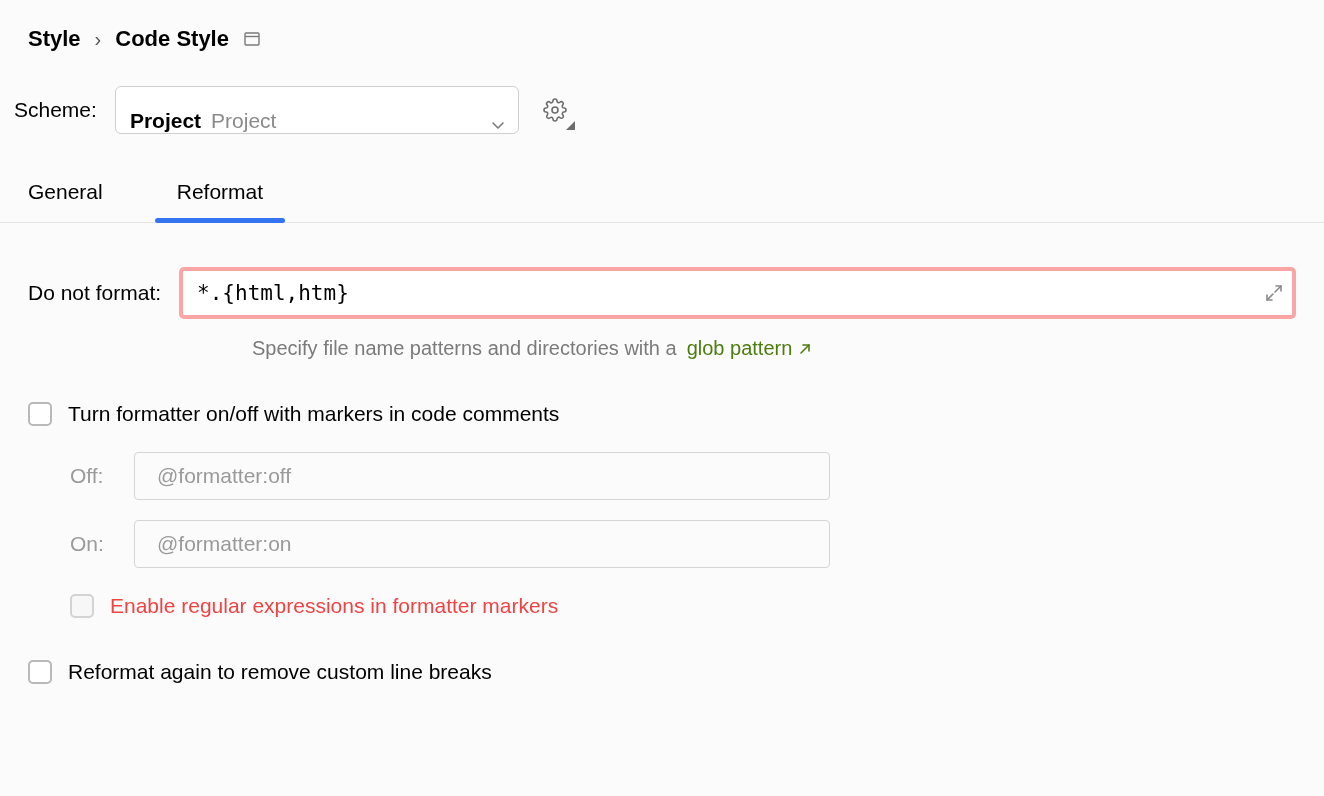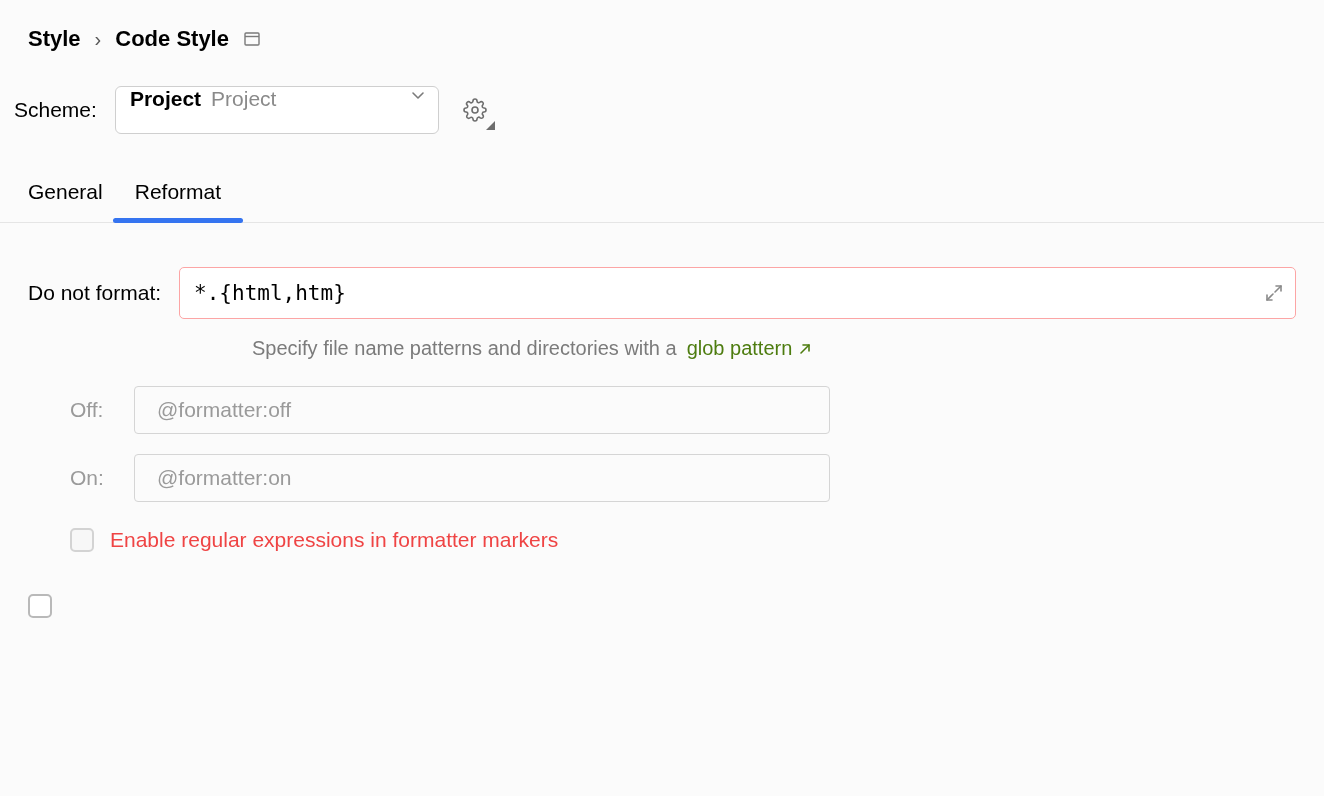--- a/index.html
+++ b/index.html
@@ -44,23 +44,23 @@
   
   .scheme-row {
     display: flex;
     align-items: center;
     gap: 18px;
     padding: 22px 14px 28px 14px;
   }
   .scheme-label { font-size: 21px; }
   .scheme-select {
     display: flex;
-    align-items: flex-start;
+    align-items: flex-end;
     height: 48px;
-    width: 324px;
+    width: 404px;
     background: #ffffff;
     border: 1px solid #cfcfcf;
     border-radius: 6px;
     padding: 0 12px 0 14px;
     gap: 10px;
     position: relative;
   }
   .scheme-bold { font-weight: 700; }
   .scheme-secondary { color: #8a8a8a; }
   .scheme-chevron {
@@ -74,21 +74,21 @@
     justify-content: center;
     width: 36px; height: 36px;
     color: #6d6d6d;
     position: relative;
   }
 
   
   .tabs {
     display: flex;
     align-items: flex-end;
-    gap: 24px;
+    gap: 66px;
     padding: 18px 24px 0 24px;
     border-bottom: 1px solid #e5e5e5;
   }
   .tab {
     padding: 0 4px 18px 4px;
     font-size: 21px;
     color: #000;
     position: relative;
     cursor: pointer;
   }
@@ -111,21 +111,21 @@
     gap: 18px;
   }
   .row-do-not-format .label { white-space: nowrap; }
   .dnf-input-wrap {
     flex: 1;
     position: relative;
   }
   .dnf-input {
     width: 100%;
     height: 52px;
-    border: 1px solid #fca5a5;
+    border: 4px solid #fca5a5;
     border-radius: 5px;
     background: #ffffff;
     font-family: ui-monospace, "SF Mono", Menlo, Consolas, monospace;
     font-size: 21px;
     padding: 0 48px 0 14px;
     outline: none;
   }
   .expand-icon {
     position: absolute;
     right: 12px; top: 50%;
@@ -266,31 +266,36 @@
       <span>Specify file name patterns and directories with a</span>
       <span class="hint-link">
         <span>glob pattern</span>
         <svg width="14" height="14" viewBox="0 0 14 14" fill="none" stroke="currentColor" stroke-width="1.6" stroke-linecap="round" stroke-linejoin="round">
           <line x1="3" y1="11" x2="11" y2="3"></line>
           <polyline points="5,3 11,3 11,9"></polyline>
         </svg>
       </span>
     </div>
 
+    <div class="cb-row">
+      <div class="checkbox"></div>
+      <span class="cb-label">Turn formatter on/off with markers in code comments</span>
+    </div>
 
     <div class="marker-grid">
       <span class="marker-label">Off:</span>
       <input class="marker-input" type="text" disabled="" value="@formatter:off" style="">
       <span class="marker-label">On:</span>
       <input class="marker-input" type="text" disabled="" value="@formatter:on" style="">
     </div>
 
     <div class="regex-row">
       <div class="checkbox disabled"></div>
       <span class="cb-label disabled">Enable regular expressions in formatter markers</span>
     </div>
 
     <div class="cb-row">
       <div class="checkbox"></div>
+      <span class="cb-label">Reformat again to remove custom line breaks</span>
     </div>
 
   </div>
 </div>
 
 </body></html>

